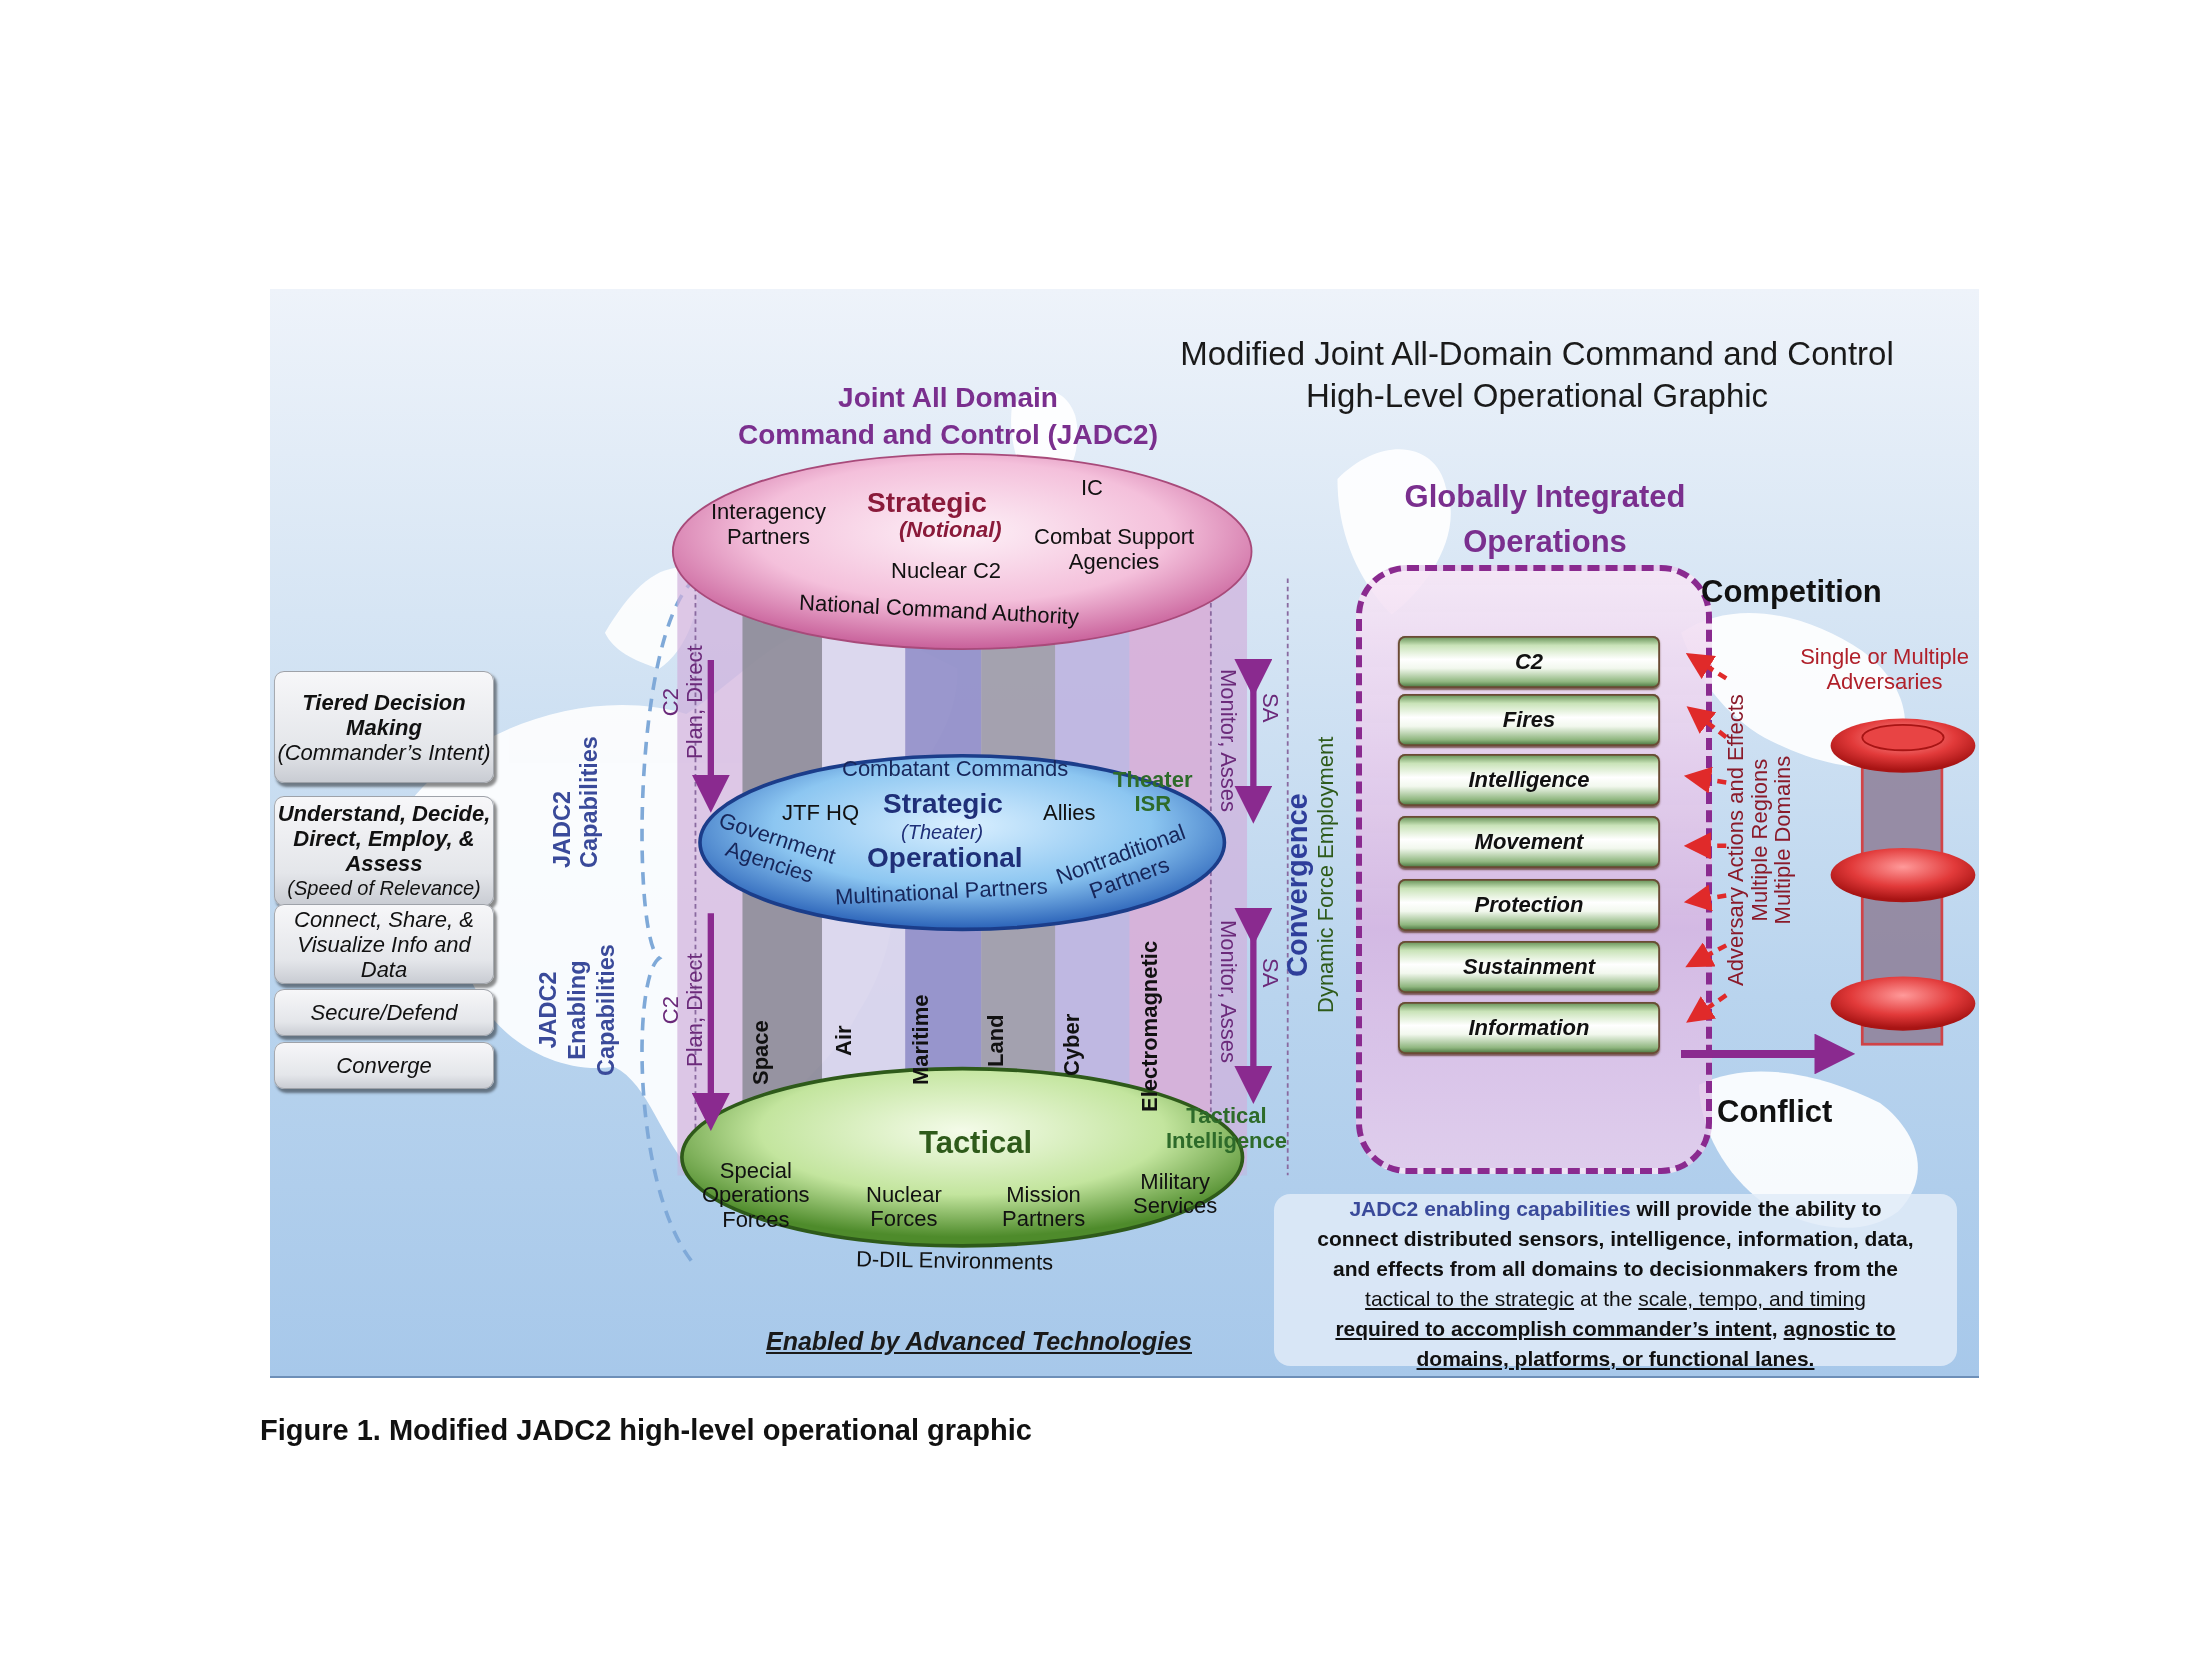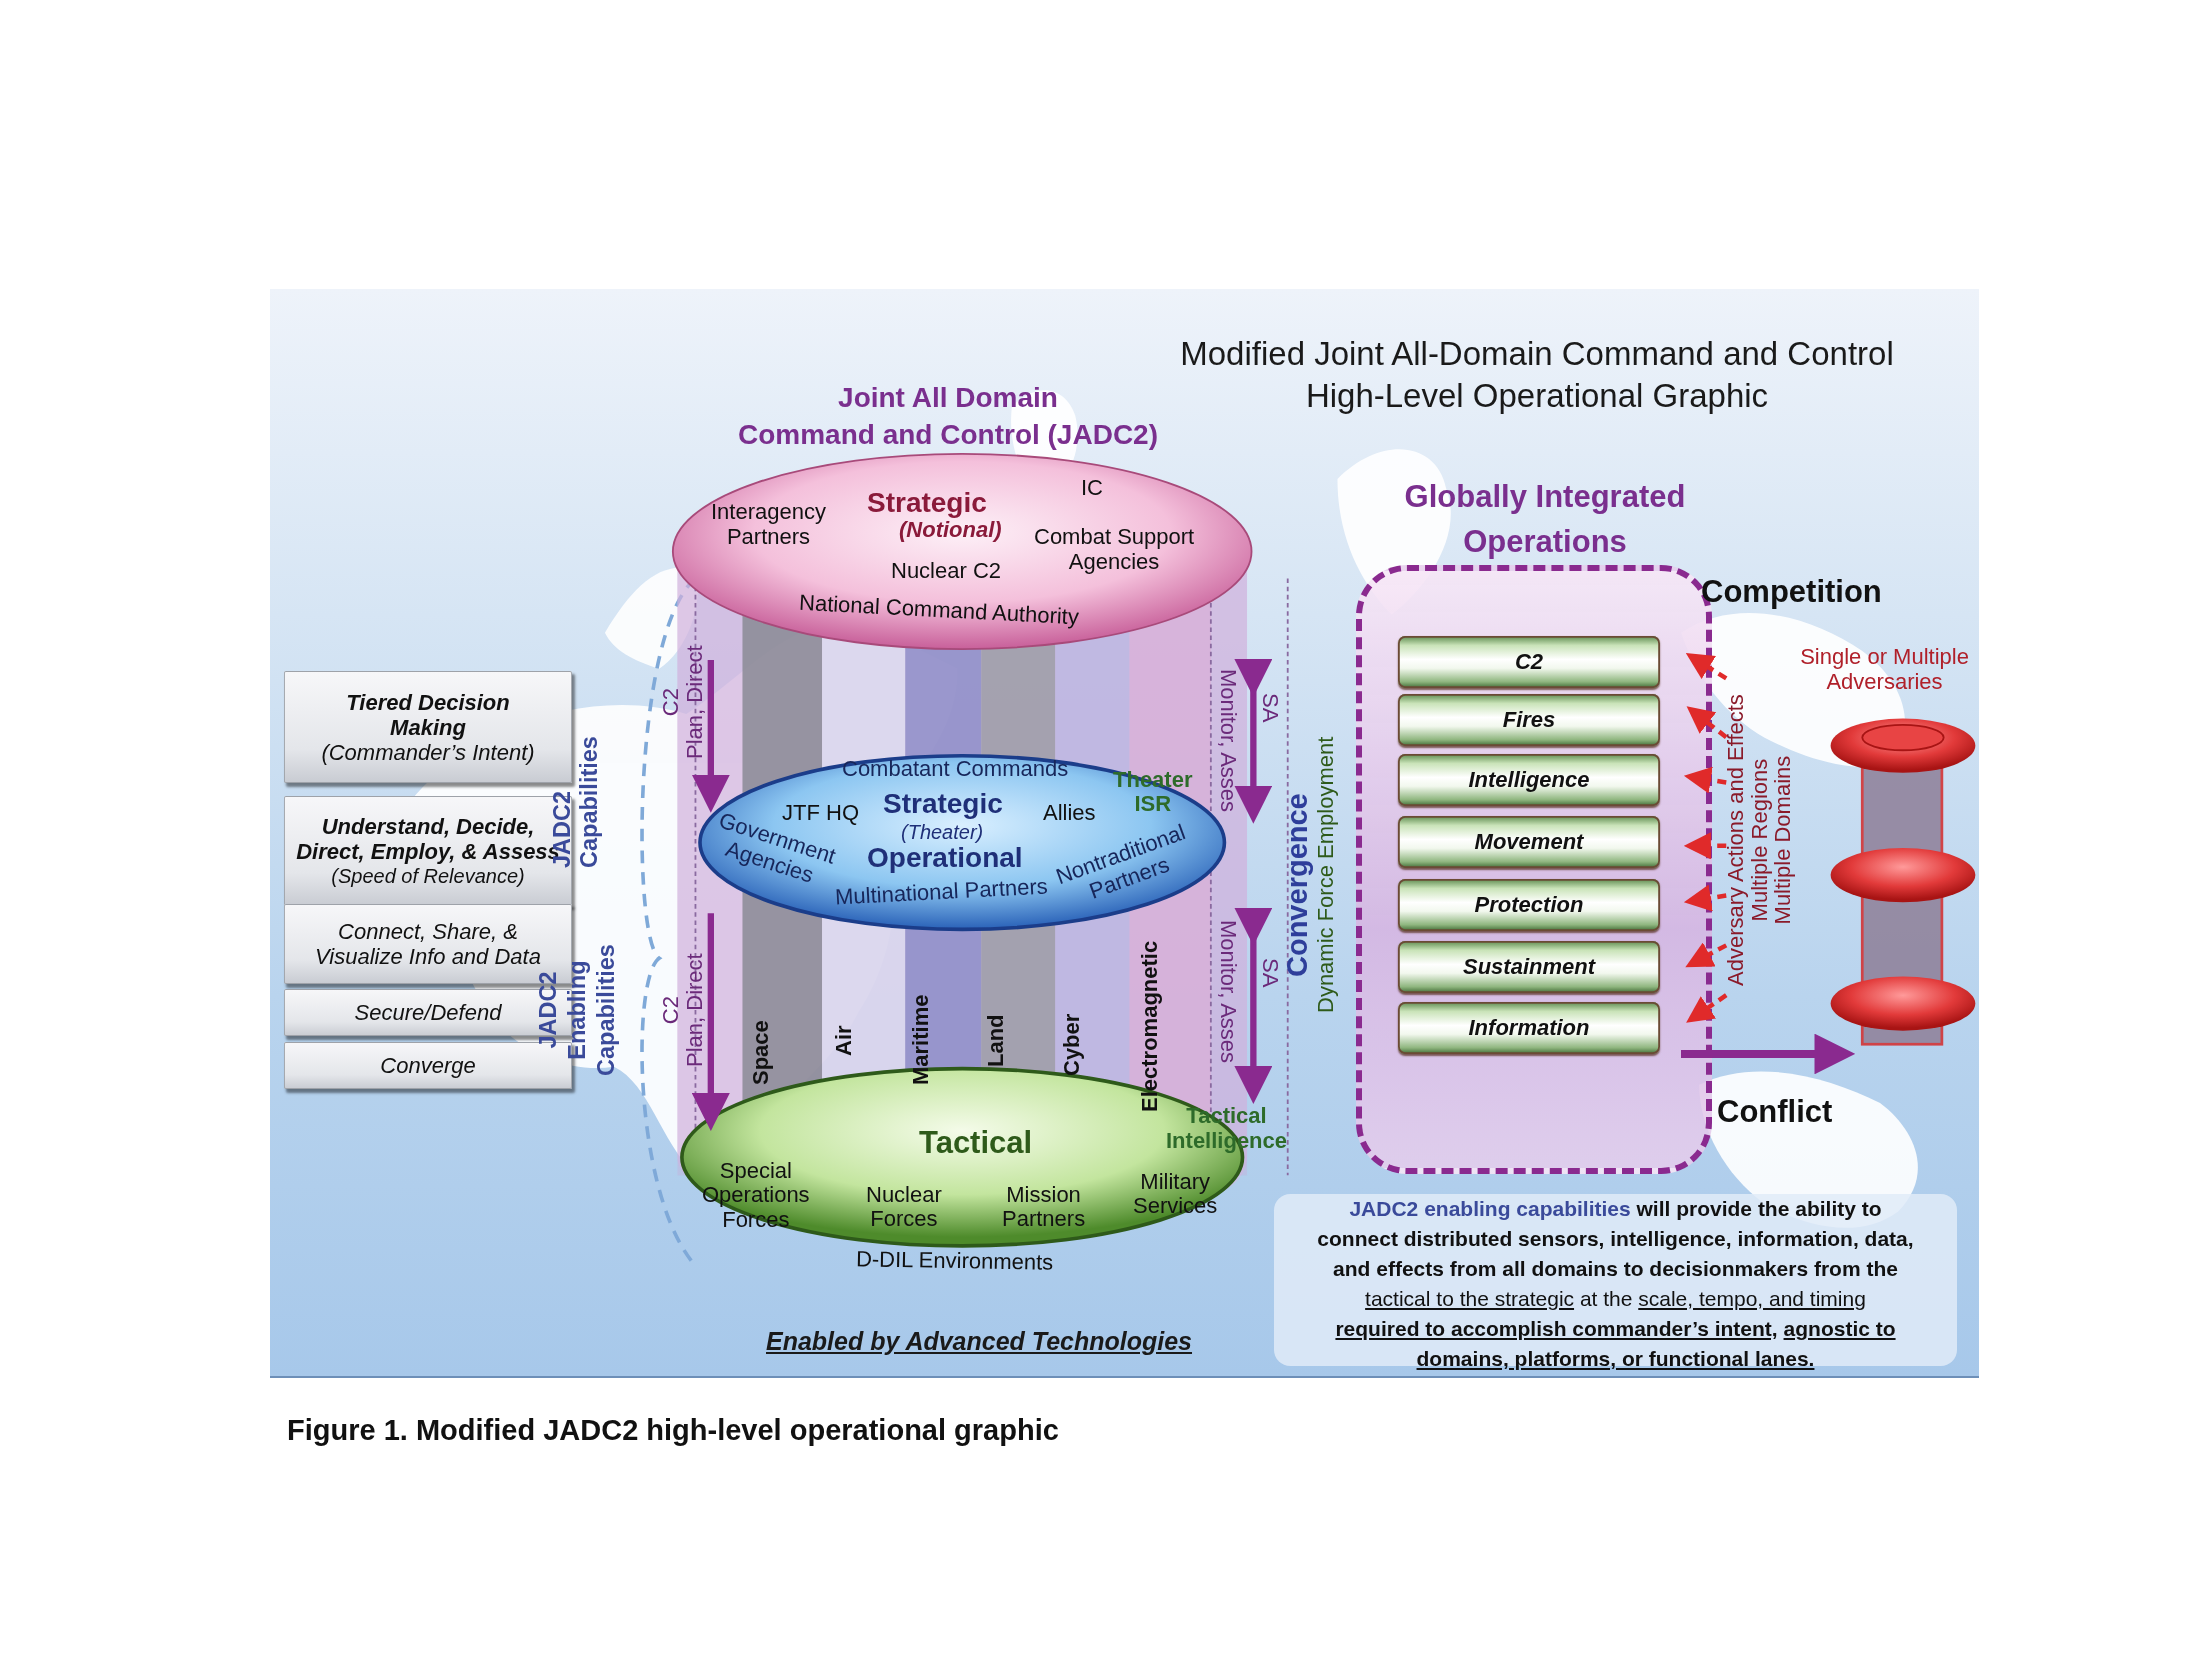--- a/index.html
+++ b/index.html
@@ -4,37 +4,37 @@
 <style>
   html, body { margin:0; padding:0; background:#ffffff; }
   body { width:2205px; height:1668px; position:relative; overflow:hidden; font-family:"Liberation Sans", sans-serif; }
   .abs { position:absolute; }
   #panel { left:270px; top:289px; width:1709px; height:1087px; overflow:hidden;
     background:linear-gradient(180deg,#eef3fa 0%,#d6e5f4 30%,#b9d4ee 65%,#a7c8ea 100%);
     border-bottom:2.7px solid #6d8fb8; }
   #panel svg.map { position:absolute; left:0; top:0; }
   .title-main { text-align:center; color:#1a1a1a; font-weight:normal; font-size:33px; line-height:42px;margin-top:20px; }
   .purple-title { color:#7a2f8e; font-weight:bold; text-align:center; }
-  .side-box { position:absolute; left:14px; width:288px; border-radius:2px;
+  .side-box { position:absolute; left:4px; width:220px; border-radius:10px;
     background:linear-gradient(180deg,#f7f7f9 0%,#e4e6ea 70%,#c8cbd2 100%);
     box-shadow:2.7px 3.6px 2.7px rgba(0,0,0,0.45), inset 0 0 0 0.9px #9ea2a9;
     display:flex; flex-direction:column; align-items:center; justify-content:center;
     font-style:italic; color:#111; text-align:center; font-size:22px; line-height:25px; }
   .side-box b { font-weight:bold; }
   .vert { position:absolute; white-space:nowrap; transform-origin:left top; }
   .stack-bar { position:absolute; left:36px; width:262px; height:52px; border-radius:7.2px;
     background:linear-gradient(180deg,#5d8a4e 0%,#c9e3b8 18%,#ffffff 45%,#f2f8ee 62%,#8fb67f 88%,#3f6a34 100%);
     box-shadow:0 1.8px 1.8px rgba(80,40,20,0.7), inset 0 0 0 1.8px #6b4a35;
     display:flex; align-items:center; justify-content:center;
     font-style:italic; font-weight:bold; font-size:22px; color:#111; }
   .desc { position:absolute; left:1004px; top:905px; width:683px; height:172px; border-radius:16.3px;
     background:rgba(224,235,248,0.85); text-align:center; font-size:21px; line-height:30px; color:#111; font-weight:bold; box-sizing:border-box; }
   .desc u { text-decoration:underline; }
   .desc .blue { color:#3a4a9a; }
-  .caption { left:287px; top:1414px; font-size:29px; font-weight:bold; color:#111; }
+  .caption { left:260px; top:1414px; font-size:29px; font-weight:bold; color:#111; }
   .ell-text { position:absolute; white-space:nowrap; font-size:22px; color:#111; text-align:center; line-height:25px; }
 </style>
 </head>
 <body>
 
 <div id="panel" class="abs">
 
   <svg class="map" width="1709" height="1087" viewBox="0 0 1889 1202">
     <g fill="#ffffff" opacity="0.9">
       <path d="M160 560 C230 480 360 440 460 470 C520 430 560 380 620 370 C650 350 700 360 720 400 L760 420 C760 500 700 540 680 600 C700 660 690 740 650 800 C620 860 560 900 520 950 L470 980 C430 940 420 880 380 860 C320 870 250 830 230 780 C200 720 150 650 160 560 Z"></path>

